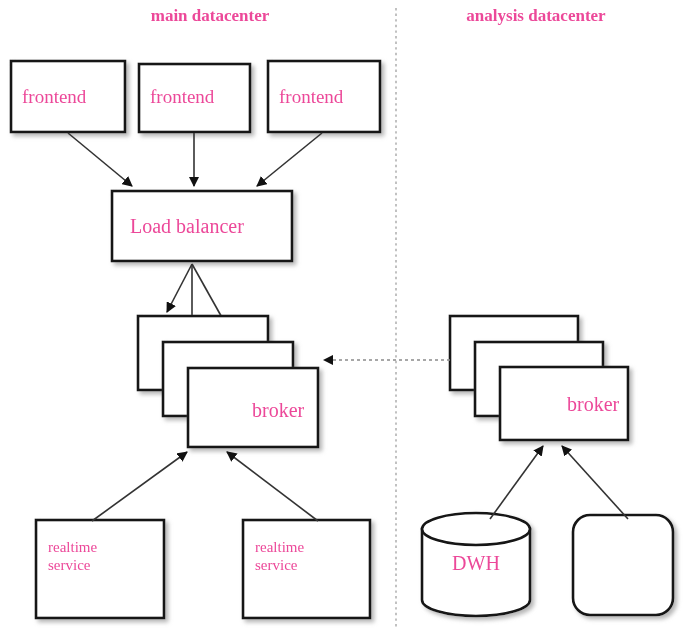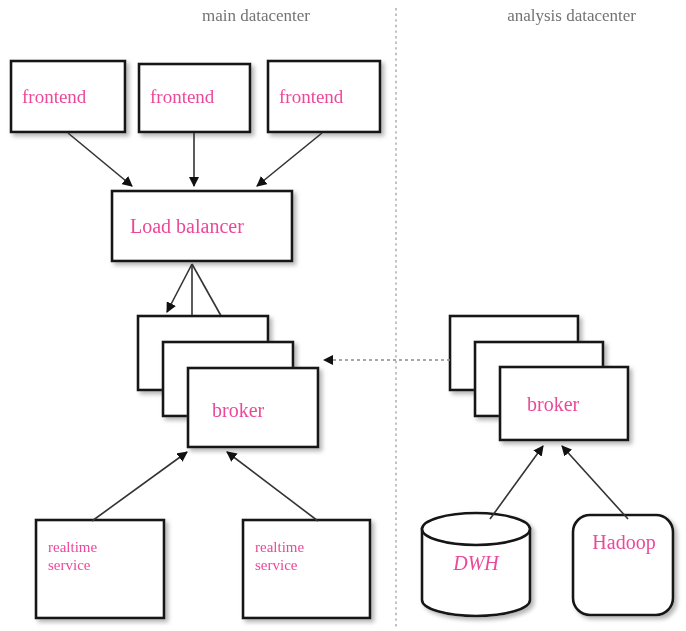--- a/index.html
+++ b/index.html
@@ -33,29 +33,30 @@
     font-family: "Liberation Serif", "DejaVu Serif", serif;
     color: #ec4899;
     white-space: pre-line;
     pointer-events: none;
     line-height: 1.22;
   }
   .title-label {
     position: absolute;
     font-family: "Liberation Serif", "DejaVu Serif", serif;
     font-size: 17px;
-    color: #737373;
-    text-align: right;
+    color: #ec4899;
+    text-align: center;
     white-space: nowrap;
+    font-weight: bold;
   }
   .lbl-frontend   { font-size: 19px; }
   .lbl-loadbal    { font-size: 20px; }
-  .lbl-broker     { font-size: 20px; }
+  .lbl-broker     { font-size: 20px; margin-left: 40px; }
   .lbl-realtime   { font-size: 15px; }
-  .lbl-dwh        { font-size: 20px; font-style: italic; }
+  .lbl-dwh        { font-size: 20px; }
   .lbl-hadoop     { font-size: 20px; }
 </style>
 </head>
 <body>
 
 <div id="diagram-root">
 
   <svg id="diagram-svg" viewBox="0 0 686 631">
     <defs>
       <marker id="arrowSolid" viewBox="0 0 10 10" refX="9" refY="5" markerWidth="6.5" markerHeight="6.5" orient="auto-start-reverse">
@@ -123,15 +124,14 @@
 
   <div class="node-label lbl-broker" style="left:212px; top:398px; width:110px;">broker</div>
   <div class="node-label lbl-broker" style="left:527px; top:392px; width:110px;">broker</div>
 
   <div class="node-label lbl-realtime" style="left:48px; top:538px; width:115px;">realtime
 service</div>
   <div class="node-label lbl-realtime" style="left:255px; top:538px; width:115px;">realtime
 service</div>
 
   <div class="node-label lbl-dwh" style="left:426px; top:551px; width:100px; text-align:center;">DWH</div>
-  <div class="node-label lbl-hadoop" style="left:578px; top:530px; width:92px; text-align:center;">Hadoop</div>
 
 </div>
 
 </body></html>

